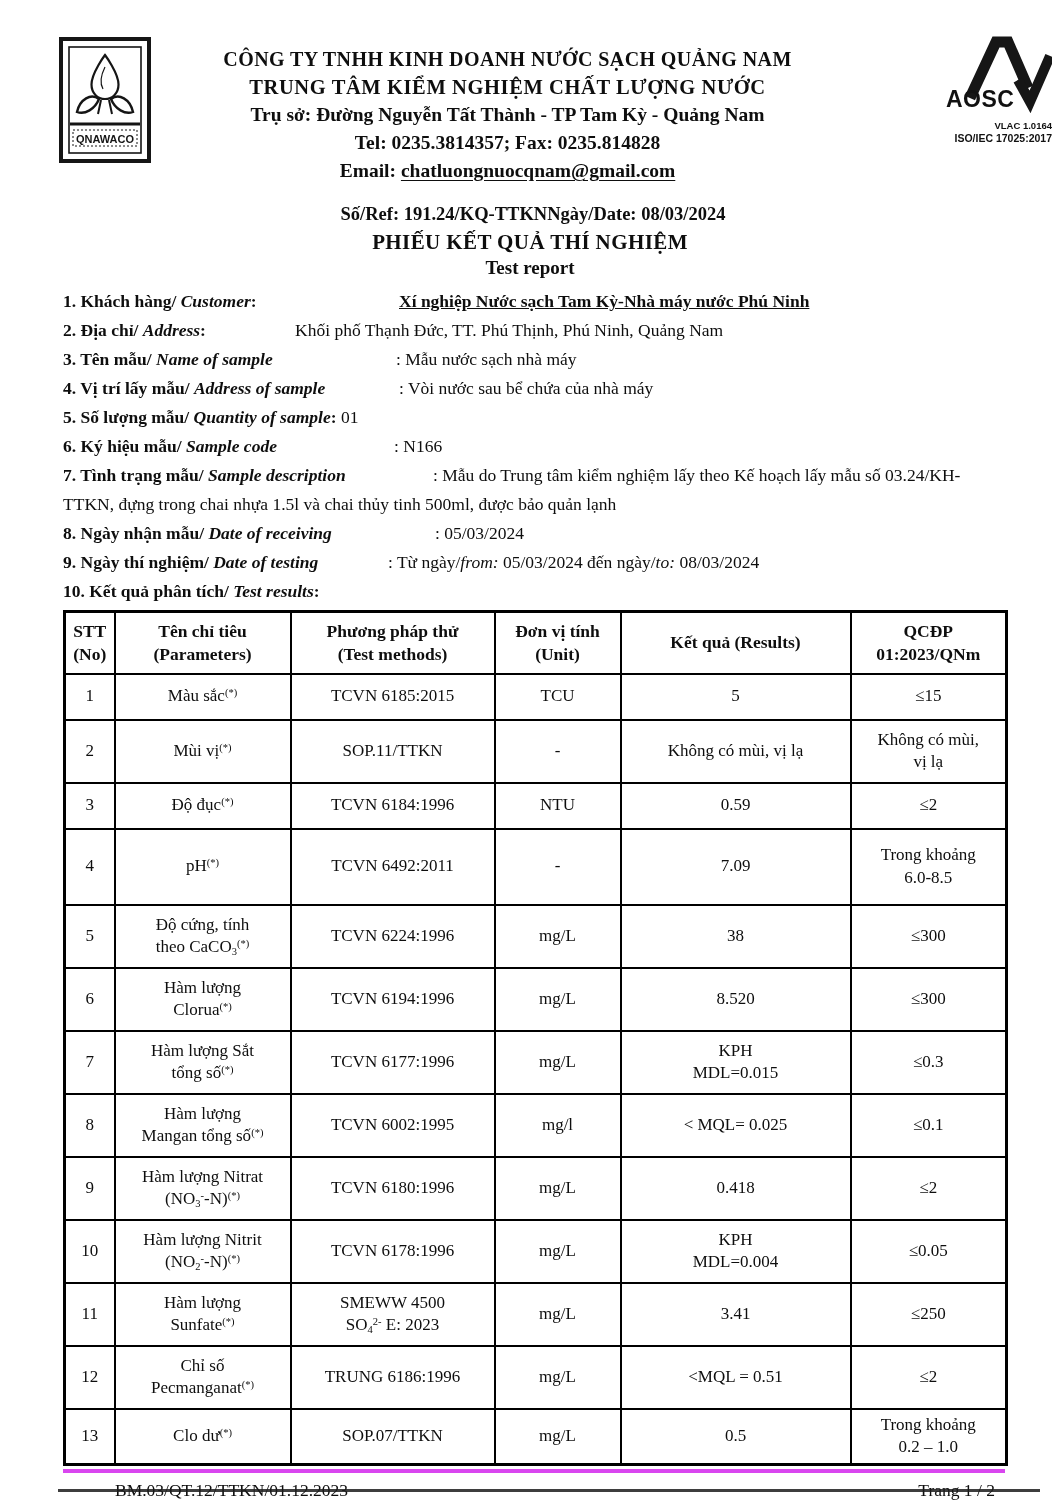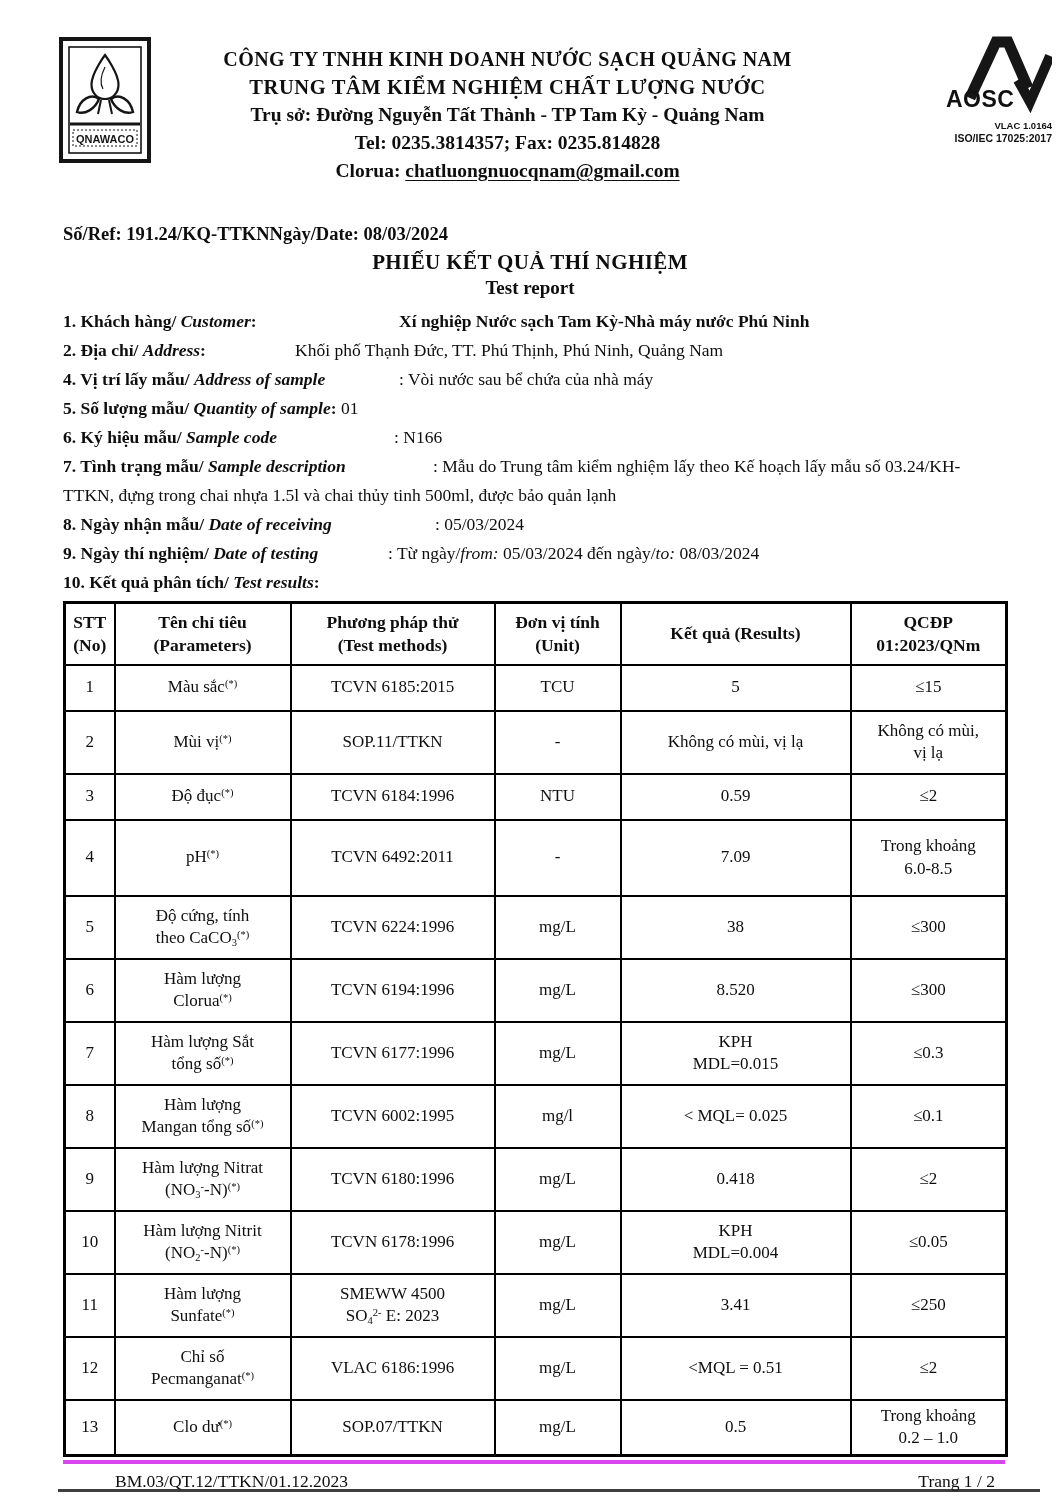--- a/index.html
+++ b/index.html
@@ -20,31 +20,31 @@
   .lh-right{position:absolute;right:6px;top:32px;width:208px;height:140px;}
   .ilac-logo{position:absolute;left:0;top:4px;}
   .aosc-logo{position:absolute;right:2px;top:2px;width:106px;height:132px;
              font-family:"Liberation Sans","DejaVu Sans",sans-serif;}
   .aosc-word{position:absolute;left:0px;top:52px;font-size:23px;font-weight:bold;letter-spacing:.5px;color:#111;}
   .aosc-svg{position:absolute;right:0;top:0;}
   .aosc-sub{position:absolute;left:0;right:0;top:86px;text-align:right;font-weight:bold;color:#111;}
   .aosc-sub .l1{font-size:9.5px;display:block;line-height:12px;}
   .aosc-sub .l2{font-size:10.5px;display:block;line-height:13px;}
   
-  .meta-row{display:flex;justify-content:flex-start;margin:28px 57px 0 63px;
+  .meta-row{display:flex;justify-content:center;margin:8px 57px 0 63px;
             font-size:18.5px;font-weight:bold;}
   .doc-title{text-align:center;font-size:21px;font-weight:bold;margin-top:5px;letter-spacing:.4px;}
   .doc-subtitle{text-align:center;font-size:19px;font-weight:bold;margin-top:2px;}
   
   .info{margin:8px 50px 0 63px;font-size:17.5px;}
   .item{line-height:29px;}
   .item .lbl{display:inline-block;font-weight:bold;}
   .item .en{font-style:italic;}
   .item .val{font-weight:normal;}
-  .item .vbold{font-weight:bold;}
+  .item .vbold{font-weight:bold;text-decoration:underline;}
   .w336{min-width:336px;} .w232{min-width:232px;} .w333{min-width:333px;}
   .w331{min-width:331px;} .w370{min-width:370px;} .w372{min-width:372px;} .w325{min-width:325px;}
   
   .table-wrap{margin:4px 55px 0 63px;border-bottom:4px solid #d946ef;padding-bottom:3px;width:942px;box-sizing:border-box;}
   table.results{border-collapse:collapse;width:100%;table-layout:fixed;border:3px solid #000;}
   table.results th,table.results td{
     border:2px solid #000;text-align:center;vertical-align:middle;
     white-space:pre-line;padding:2px 4px;font-size:17px;line-height:1.32;overflow:hidden;
   }
   table.results th{font-weight:bold;font-size:17.5px;}
@@ -76,21 +76,21 @@
         <rect x="15" y="94" width="64" height="16" fill="none" stroke="#151515" stroke-width="1" stroke-dasharray="2 2"></rect>
         <text x="47" y="106.5" text-anchor="middle" font-size="11" font-family="Liberation Sans, sans-serif" fill="#151515">QNAWACO</text>
       </svg>
     </div>
 
     <div class="lh-center">
       <div class="lh-company">CÔNG TY TNHH KINH DOANH NƯỚC SẠCH QUẢNG NAM</div>
       <div class="lh-centername">TRUNG TÂM KIỂM NGHIỆM CHẤT LƯỢNG NƯỚC</div>
       <div class="lh-address">Trụ sở: Đường Nguyễn Tất Thành - TP Tam Kỳ -  Quảng Nam</div>
       <div class="lh-phone">Tel: 0235.3814357; Fax: 0235.814828</div>
-      <div class="lh-email"><span>Clorua: </span><span class="email-underline">chatluongnuocqnam@gmail.com</span></div>
+      <div class="lh-email"><span>Email: </span><span class="email-underline">chatluongnuocqnam@gmail.com</span></div>
     </div>
 
     <div class="lh-right">
       <div class="aosc-logo">
         <svg class="aosc-svg" width="86" height="84" viewBox="0 0 86 84">
           <path d="M4,64 L30,8 L42,8 L62,54" fill="none" stroke="#161616" stroke-width="11" stroke-linejoin="miter"></path>
           <path d="M52,46 L64,68 L84,22" fill="none" stroke="#161616" stroke-width="10"></path>
         </svg>
         <span class="aosc-word">AOSC</span>
         <div class="aosc-sub">
@@ -108,20 +108,23 @@
 
   <div class="doc-title">PHIẾU KẾT QUẢ THÍ NGHIỆM</div>
   <div class="doc-subtitle">Test report</div>
 
   <div class="info">
     <div class="item">
       <span class="lbl w336"><b>1. Khách hàng/ </b><b class="en">Customer</b><b>:</b></span><span class="val vbold">Xí nghiệp Nước sạch Tam Kỳ-Nhà máy nước Phú Ninh</span>
     </div>
     <div class="item">
       <span class="lbl w232"><b>2. Địa chỉ/ </b><b class="en">Address</b><b>:</b></span><span class="val">Khối phố Thạnh Đức, TT. Phú Thịnh, Phú Ninh, Quảng Nam</span>
+    </div>
+    <div class="item">
+      <span class="lbl w333"><b>3. Tên mẫu/ </b><b class="en">Name of sample</b><b></b></span><span class="val">: Mẫu nước sạch nhà máy</span>
     </div>
     <div class="item">
       <span class="lbl w336"><b>4. Vị trí lấy mẫu/ </b><b class="en">Address of sample</b><b></b></span><span class="val">: Vòi nước sau bể chứa của nhà máy</span>
     </div>
     <div class="item">
       <span class="lbl"><b>5. Số lượng mẫu/ </b><b class="en">Quantity of sample</b><b>:</b></span><span class="val"> 01</span>
     </div>
     <div class="item">
       <span class="lbl w331"><b>6. Ký hiệu mẫu/ </b><b class="en">Sample code</b><b></b></span><span class="val">: N166</span>
     </div>
@@ -262,21 +265,21 @@
           <td>SMEWW 4500
 SO<sub>4</sub><sup>2-</sup> E: 2023</td>
           <td>mg/L</td>
           <td>3.41</td>
           <td>≤250</td>
         </tr>
         <tr class="rd">
           <td>12</td>
           <td>Chỉ số
 Pecmanganat<sup>(*)</sup></td>
-          <td>VLAC 6186:1996</td>
+          <td>TRUNG 6186:1996</td>
           <td>mg/L</td>
           <td>&lt;MQL = 0.51</td>
           <td>≤2</td>
         </tr>
         <tr class="rm">
           <td>13</td>
           <td>Clo dư<sup>(*)</sup></td>
           <td>SOP.07/TTKN</td>
           <td>mg/L</td>
           <td>0.5</td>

